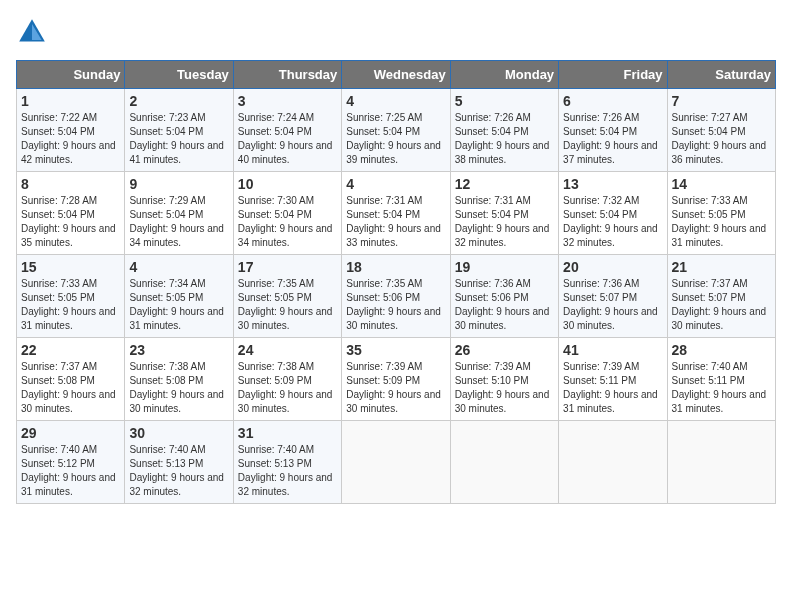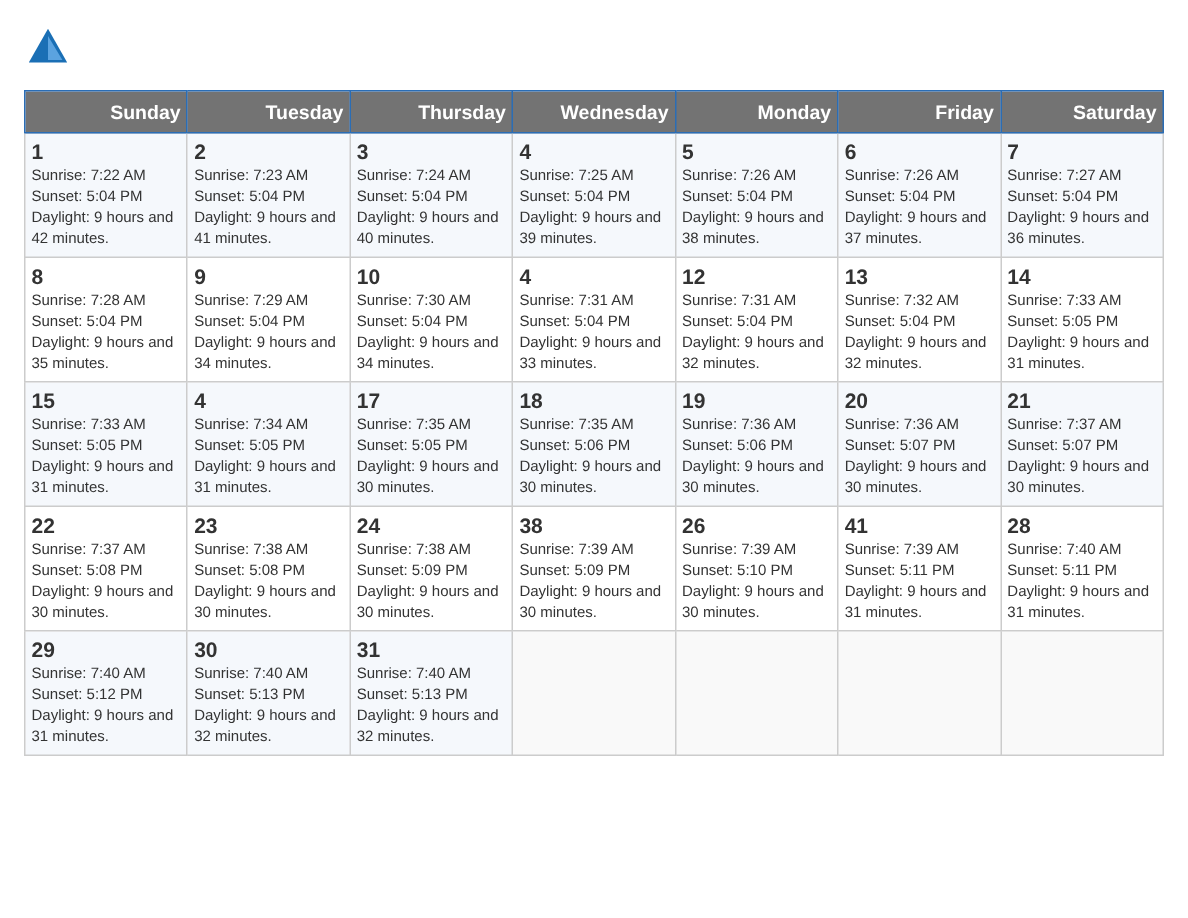--- a/index.html
+++ b/index.html
@@ -312,21 +312,21 @@
       </td>
         <td>
         <div class="day-number">24</div>
         <div class="day-detail">
           Sunrise: 7:38 AM<br>
           Sunset: 5:09 PM<br>
           Daylight: 9 hours and 30 minutes.
         </div>
       </td>
         <td>
-        <div class="day-number">38</div>
+        <div class="day-number">35</div>
         <div class="day-detail">
           Sunrise: 7:39 AM<br>
           Sunset: 5:09 PM<br>
           Daylight: 9 hours and 30 minutes.
         </div>
       </td>
         <td>
         <div class="day-number">26</div>
         <div class="day-detail">
           Sunrise: 7:39 AM<br>

